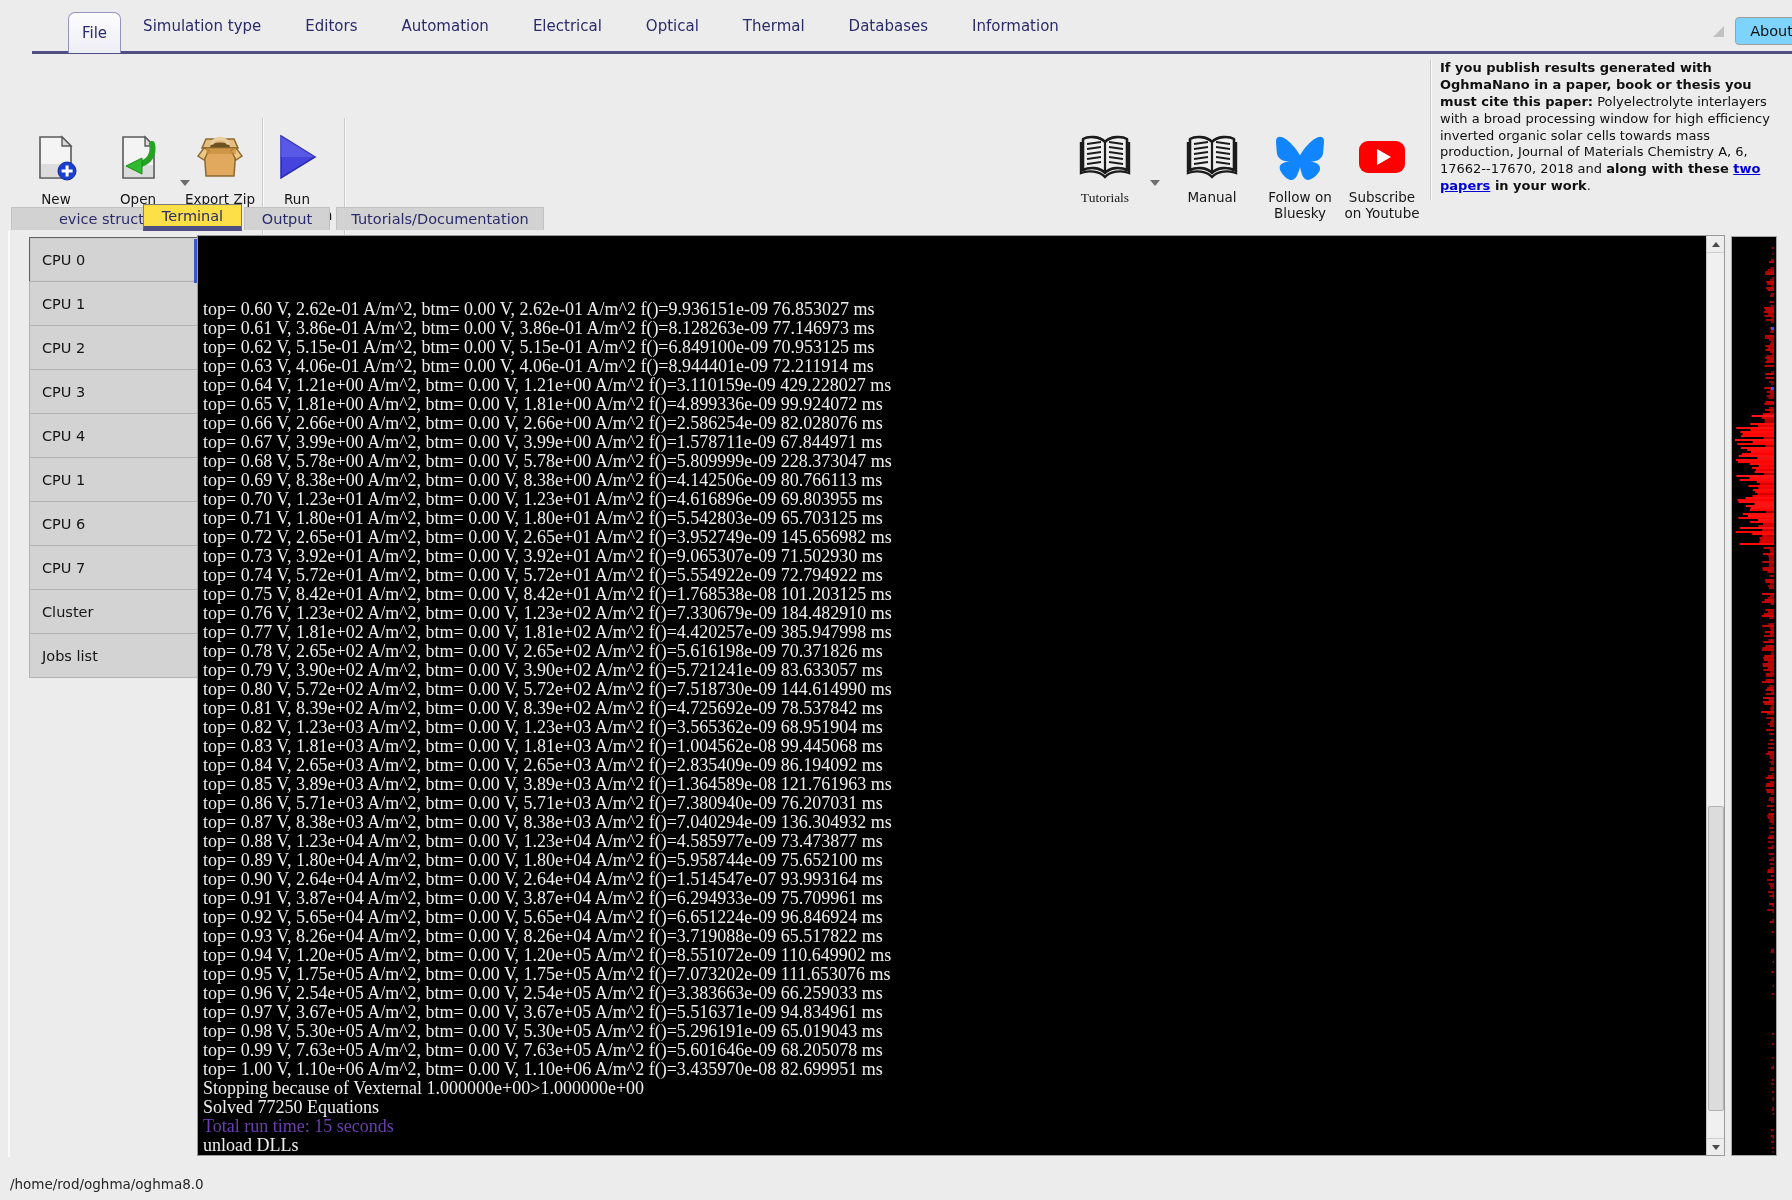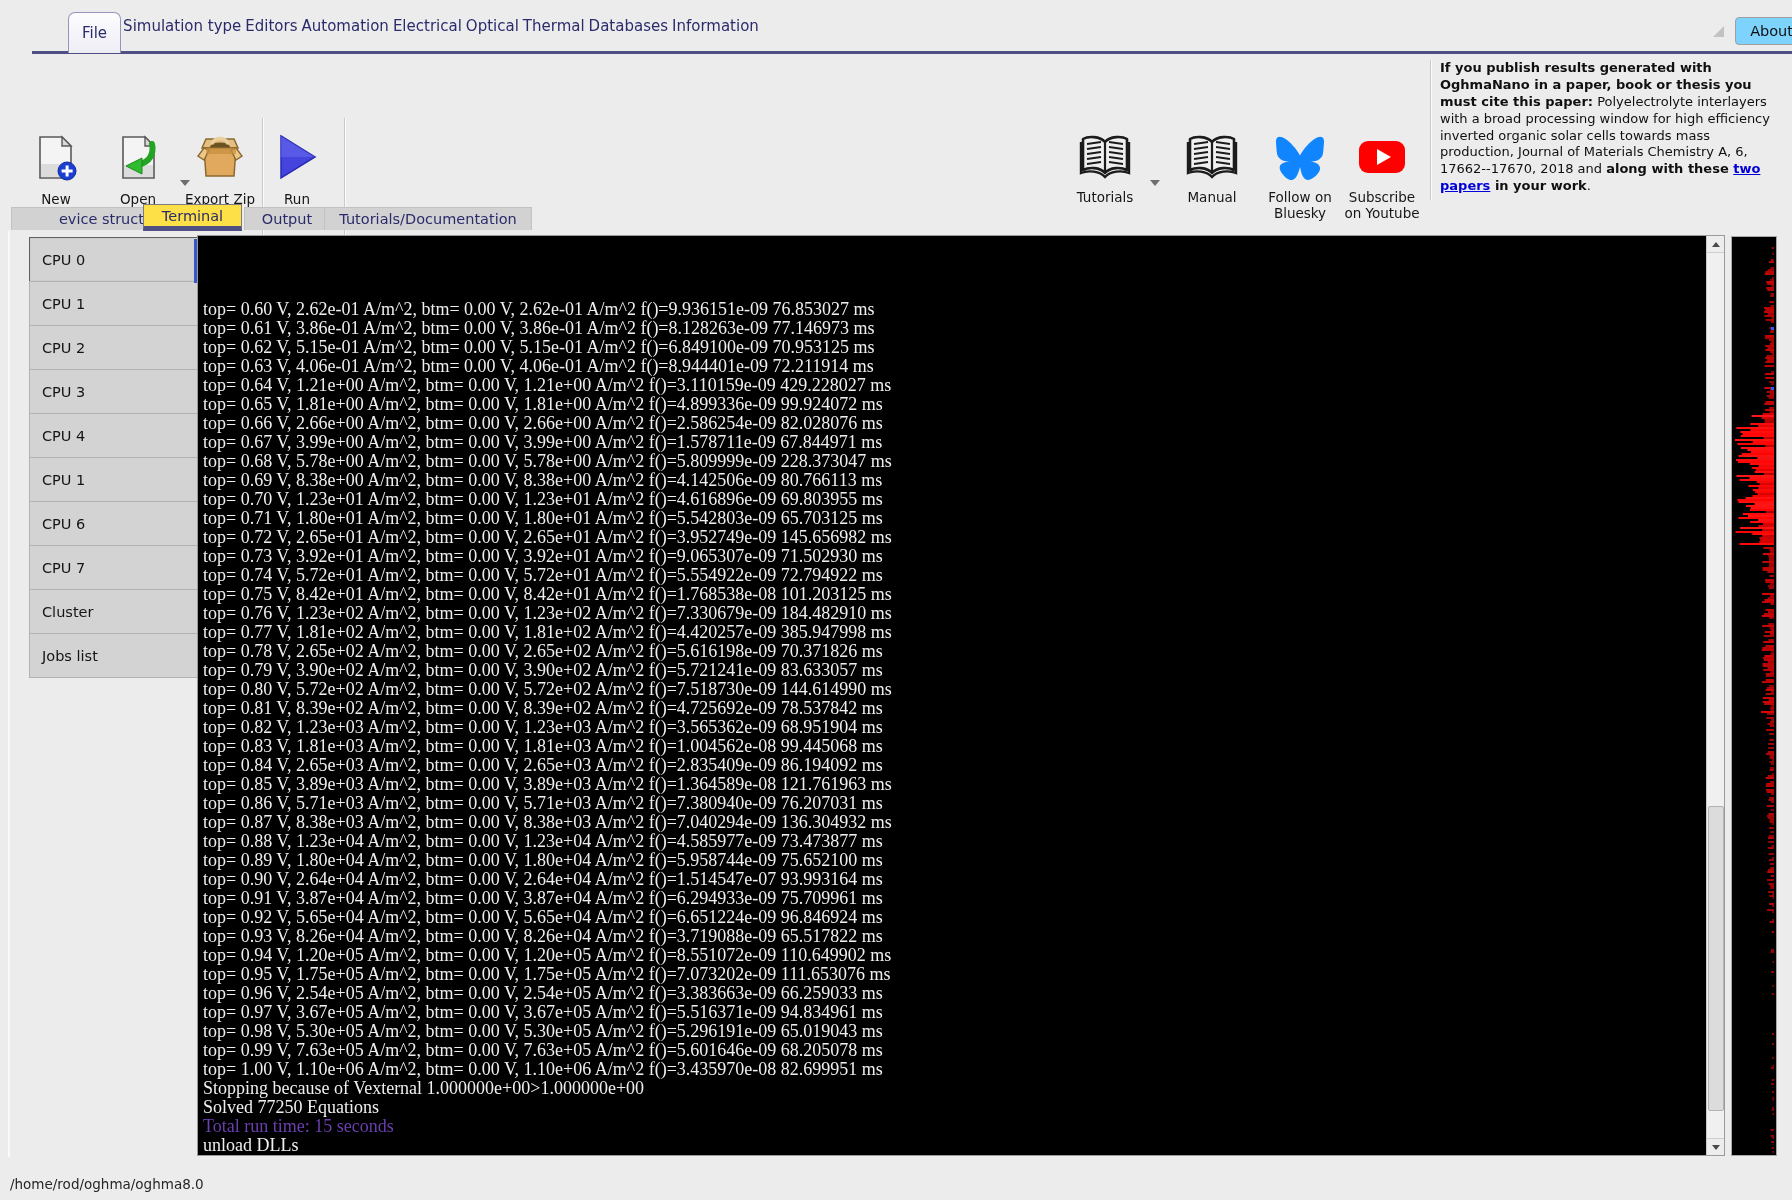--- a/index.html
+++ b/index.html
@@ -3,21 +3,21 @@
 <meta charset="utf-8">
 <style>
   html,body{margin:0;padding:0;background:#cfcfcf;}
   #app{position:relative;width:1792px;height:1200px;background:#ececec;overflow:hidden;
        font-family:"DejaVu Sans","Liberation Sans",sans-serif;color:#1a1a1a;}
 
   
   .menubar{position:absolute;left:0;top:0;width:1792px;height:56px;margin-left:32px;}
   .menu-underline{position:absolute;left:0;top:51px;width:1764px;height:3px;background:#4f4f83;}
   .menu-items{position:absolute;left:36px;top:0;height:52px;display:flex;align-items:center;gap:0;}
-  .menu-item{color:#2b2b6b;font-size:15px;padding:6px 2px;white-space:nowrap;cursor:default;}
+  .menu-item{color:#2b2b6b;font-size:15px;padding:6px 22px;white-space:nowrap;cursor:default;}
   .menu-item.selected{position:relative;z-index:2;background:linear-gradient(#fdfdff,#ededf4);
       border:1px solid #9595bb;border-bottom:none;border-radius:7px 7px 0 0;
       height:40px;display:flex;align-items:center;margin-top:12px;padding:0 13px;}
   .grip{position:absolute;right:100px;top:26px;width:0;height:0;
       border-left:11px solid transparent;border-bottom:11px solid #c2c2c2;}
   .about-btn{position:absolute;right:16px;top:17px;height:26px;padding:0 14px;background:#7dd3fc;
       border:1px solid #9f9f9f;border-radius:4px;font-size:14.5px;color:#111;
       display:flex;align-items:center;cursor:default;}
 
   
@@ -146,21 +146,21 @@
         <svg width="44" height="48" viewBox="0 0 44 48">
           <polygon points="6,2 40,23 6,44" fill="#4545de" stroke="#2a2ab4" stroke-width="1.5"></polygon>
           <polygon points="6,2 40,23 6,23" fill="#6a6af0" opacity="0.55"></polygon>
         </svg>
       </span>
       <span class="tool-label">Run simulation</span>
     </div>
 
     <div class="vsep" style="left:344px;"></div>
 
-    <div class="tool-btn" style="left:1062px;">
+    <div class="tool-btn" style="left:1062px;font-family:Liberation Serif, serif;">
       <span>
         <svg width="54" height="46" viewBox="0 0 54 46">
           <path d="M27,8 C22,2 10,2 5,5 L5,36 C11,33 22,33 27,39 C32,33 43,33 49,36 L49,5 C44,2 32,2 27,8 Z" fill="#efefef" stroke="#1b1b1b" stroke-width="2.6" stroke-linejoin="round"></path>
           <path d="M27,8 L27,39" stroke="#1b1b1b" stroke-width="2.2"></path>
           <path d="M3,8 L3,39 C10,36 22,37 27,43 C32,37 44,36 51,39 L51,8" fill="none" stroke="#1b1b1b" stroke-width="2.4"></path>
           <g stroke="#1b1b1b" stroke-width="1.8">
             <line x1="9" y1="10" x2="23" y2="8"></line>
               <line x1="9" y1="15" x2="23" y2="13"></line>
             <line x1="9" y1="20" x2="23" y2="18"></line>
               <line x1="9" y1="25" x2="23" y2="23"></line>
@@ -224,21 +224,21 @@
   </div>
 
   <div class="citation"><span class="b">If you publish results generated with OghmaNano in a paper, book or thesis you must cite this paper:</span><span> Polyelectrolyte interlayers with a broad processing window for high efficiency inverted organic solar cells towards mass production, Journal of Materials Chemistry A, 6, 17662--17670, 2018 and </span><span class="b">along with these </span><a class="b" href="#">two papers</a><span class="b"> in your work</span><span>.</span></div>
 
   <div class="tabbar">
     <div>
 
     <div class="tab" style="left: 11px; width: 130px; padding-left: 32px;">evice structur</div>
         <div class="tab selected" style="left: 143px; width: 97px;">Terminal</div>
         <div class="tab" style="left: 244px; width: 84px;">Output</div>
-        <div class="tab" style="left: 324px; width: 206px;">Tutorials/Documentation</div>
+        <div class="tab" style="left: 336px; width: 206px;">Tutorials/Documentation</div>
       </div>
   </div>
 
   <div class="frame-line"></div>
 
   <div class="sidebar">
 
   <div class="side-item selected">CPU 0</div>
       <div class="side-item">CPU 1</div>
       <div class="side-item">CPU 2</div>

